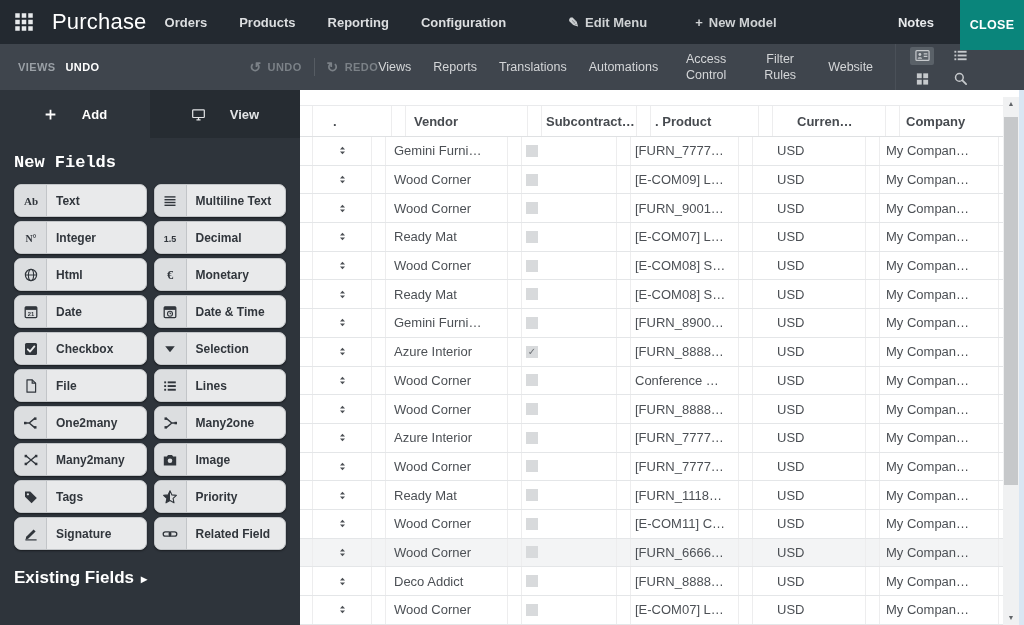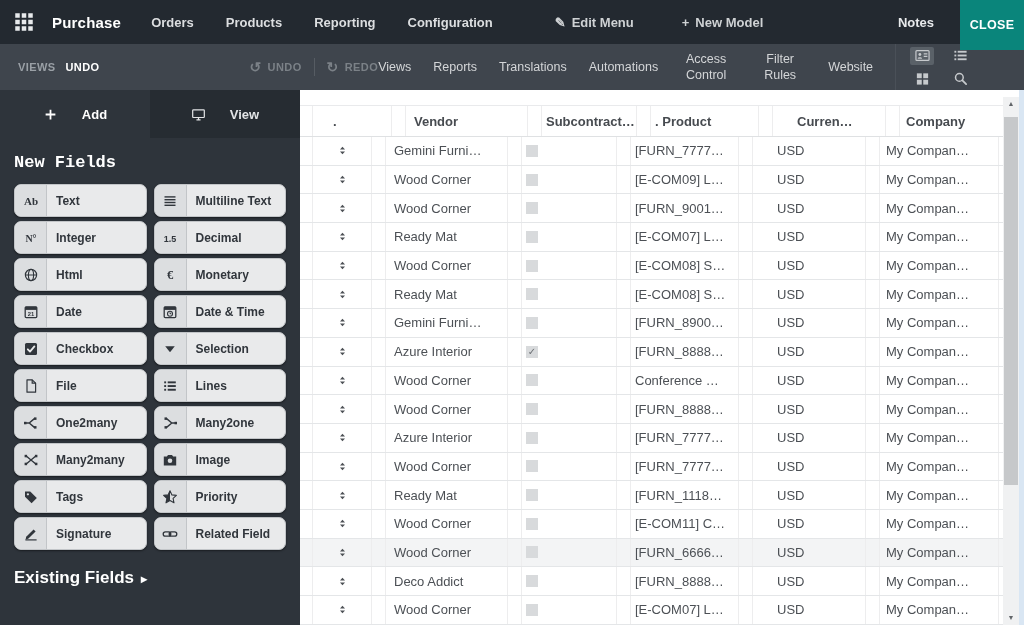--- a/index.html
+++ b/index.html
@@ -9,21 +9,21 @@
     -webkit-font-smoothing:antialiased;
   }
   svg{display:block;}
 
   
   .topbar{
     position:absolute;left:0;top:0;width:1024px;height:44px;
     background:#232930;display:flex;align-items:center;color:#d9dbdd;z-index:5;
   }
   .apps-grid{width:20px;height:20px;margin:0 18px 0 14px;cursor:pointer;}
-  .app-name{font-size:15px;font-weight:bold;color:#fff;margin-right:30px;letter-spacing:.2px;}
+  .app-name{font-size:22px;font-weight:normal;color:#fff;margin-right:18px;letter-spacing:.2px;}
   .top-menus{display:flex;align-items:center;gap:32px;}
   .top-menu{font-size:13px;font-weight:bold;color:#dcdee0;cursor:pointer;white-space:nowrap;}
   .top-action{display:flex;align-items:center;gap:6px;font-size:13px;font-weight:bold;color:#cfd2d4;cursor:pointer;white-space:nowrap;}
   .top-action .glyph{font-size:13px;color:#cfd2d4;}
   .edit-menu{margin-left:62px;}
   .new-model{margin-left:48px;}
   .notes-btn{margin-left:auto;margin-right:26px;font-size:13px;font-weight:bold;color:#e8eaec;cursor:pointer;}
   .close-btn{
     width:64px;height:50px;background:#0a857b;color:#fff;font-size:12.5px;font-weight:bold;
     display:flex;align-items:center;justify-content:center;cursor:pointer;letter-spacing:.3px;

